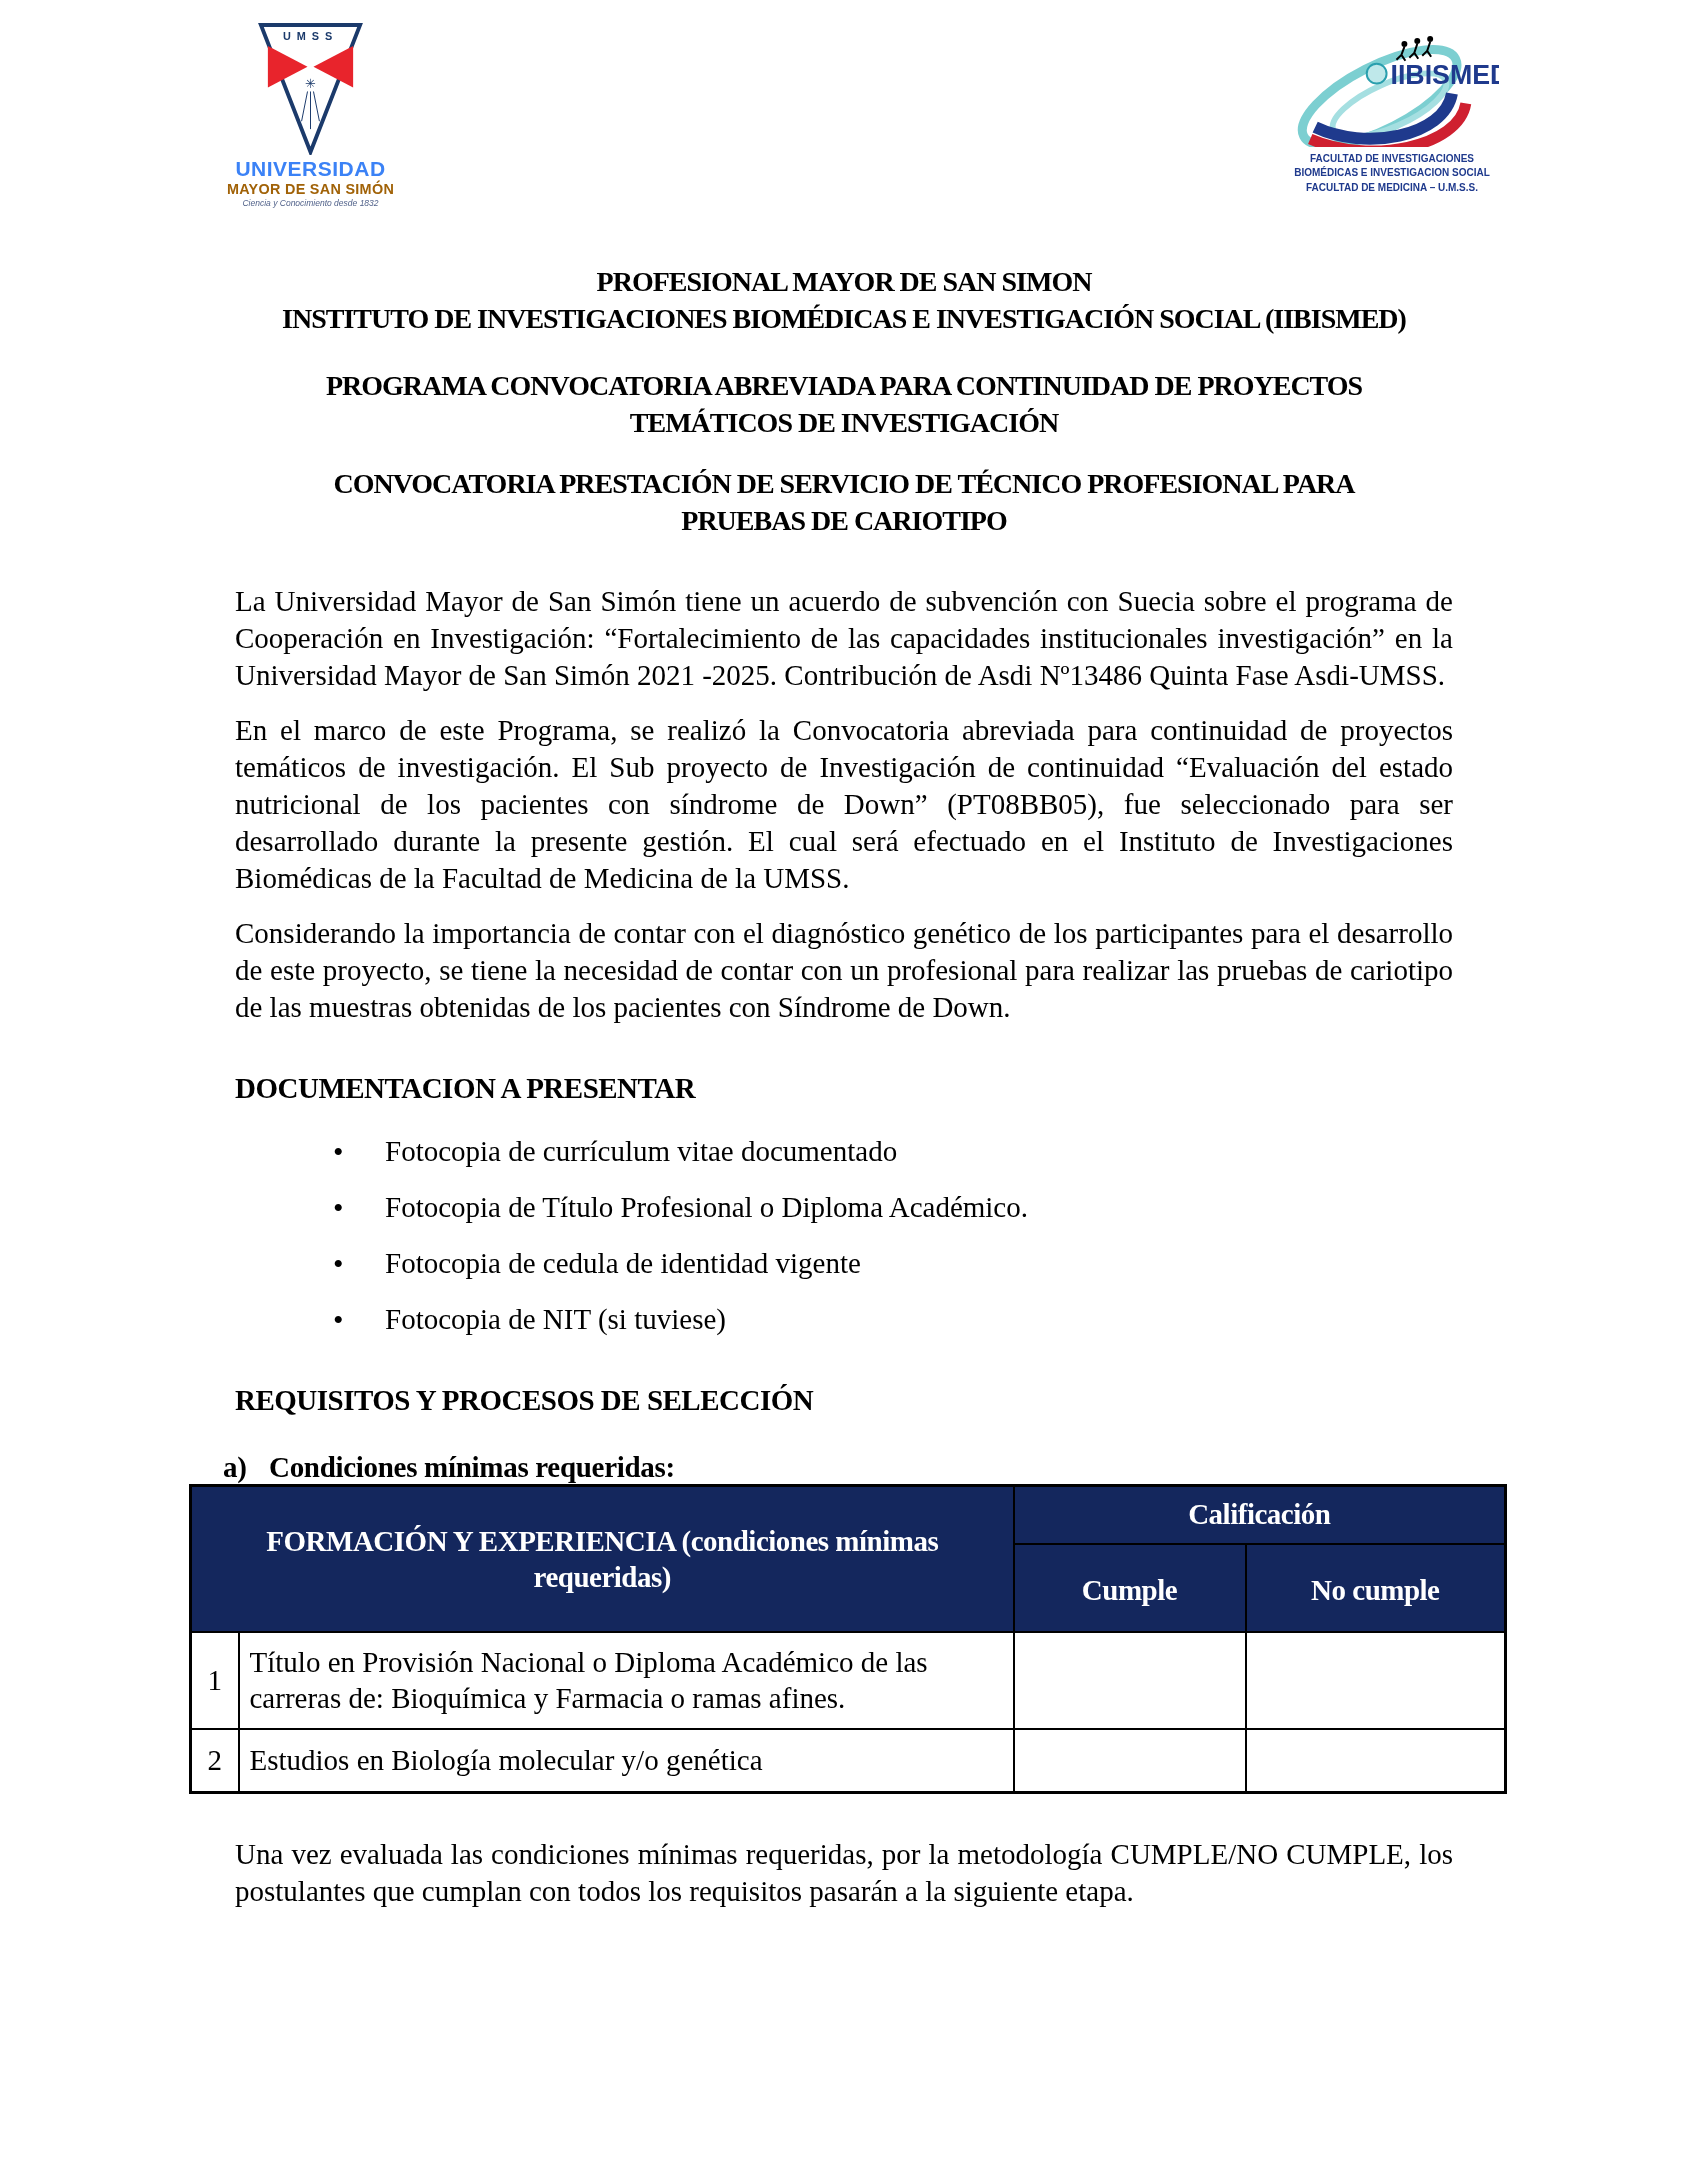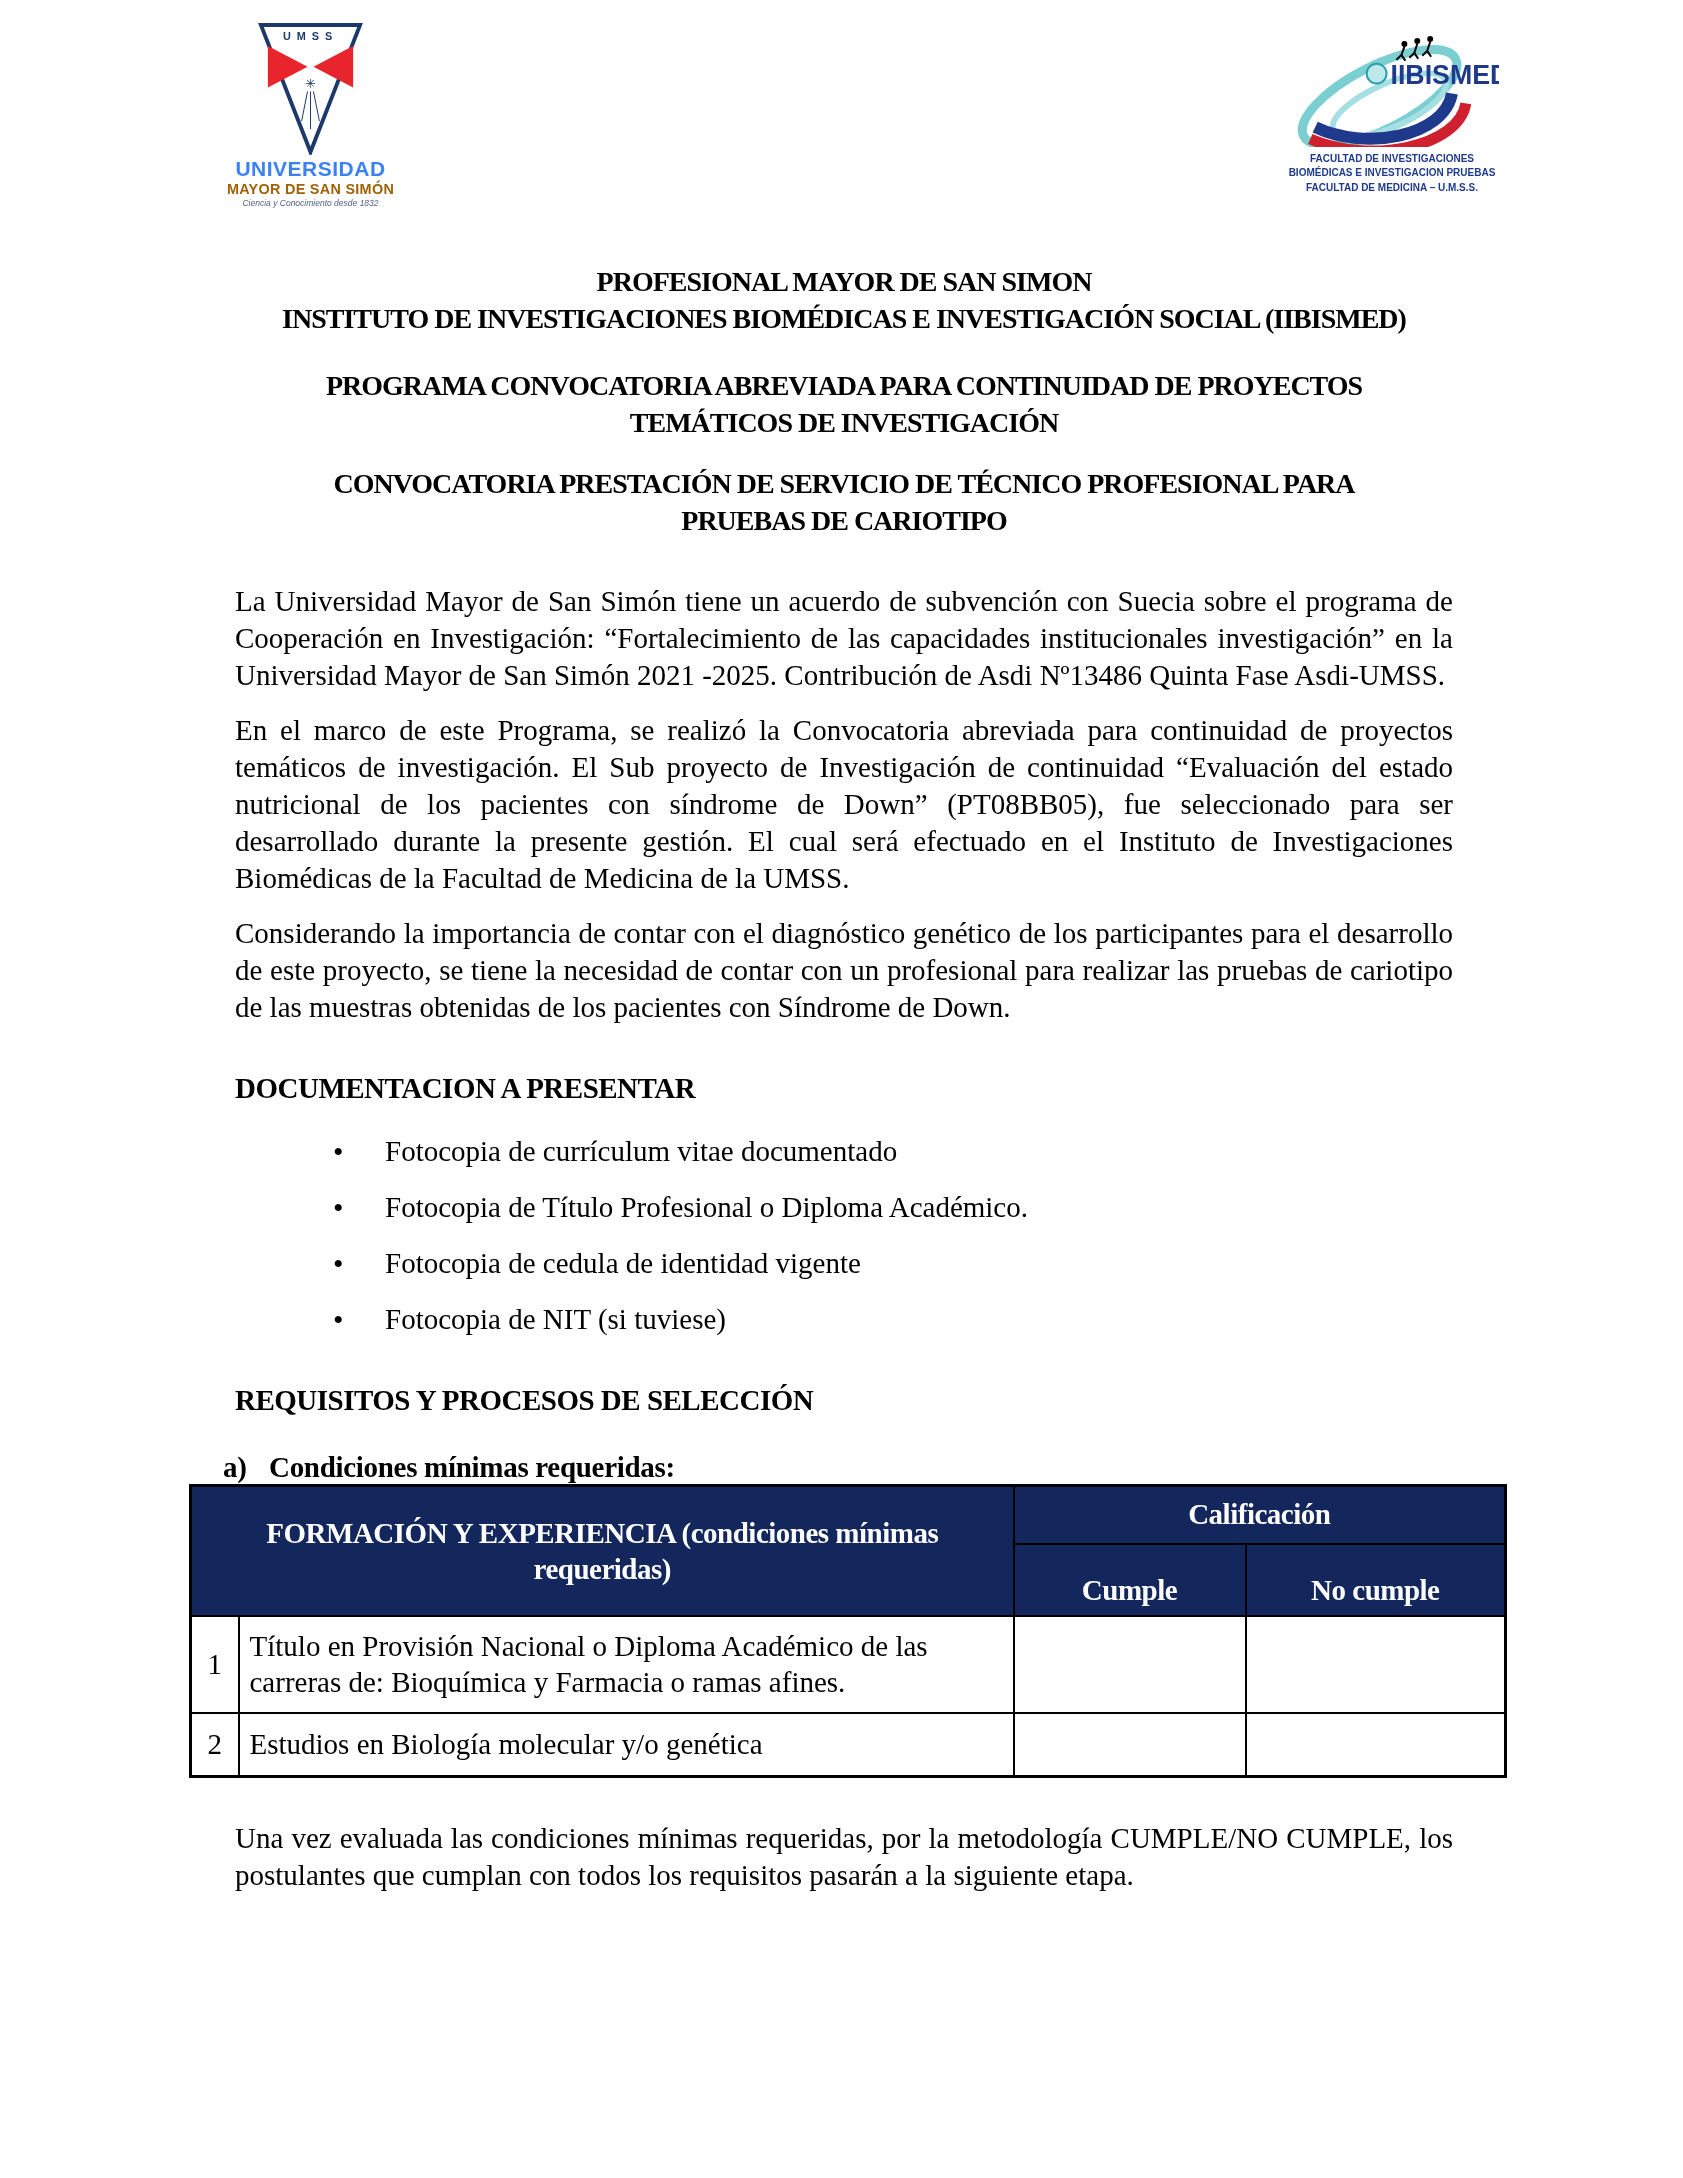--- a/index.html
+++ b/index.html
@@ -119,23 +119,23 @@
   .th-calif {
     font-size: 29px;
     text-align: center;
     height: 58px;
     vertical-align: middle;
     letter-spacing: -0.5px;
   }
   .th-sub {
     font-size: 29px;
     text-align: center;
-    height: 72px;
+    height: 88px;
     vertical-align: bottom;
-    padding-bottom: 8px;
+    padding-bottom: 24px;
     letter-spacing: -0.5px;
   }
   td.num-cell {
     text-align: center;
     vertical-align: middle;
     font-size: 29px;
   }
   td.req-cell {
     font-size: 29px;
     line-height: 36px;
@@ -190,21 +190,21 @@
         <g stroke="#000" stroke-width="2" fill="none">
           <circle cx="120" cy="8" r="3" fill="#000" stroke="none"></circle>
           <path d="M120,11 L117,19 M117,19 L112,24 M117,19 L121,25"></path>
           <circle cx="133" cy="5" r="3" fill="#000" stroke="none"></circle>
           <path d="M133,8 L130,17 M130,17 L125,22 M130,17 L134,23"></path>
           <circle cx="146" cy="3" r="3" fill="#000" stroke="none"></circle>
           <path d="M146,6 L143,15 M143,15 L138,20 M143,15 L147,21"></path>
         </g>
       </svg>
       <div class="iibismed-sub">FACULTAD DE INVESTIGACIONES</div>
-      <div class="iibismed-sub">BIOMÉDICAS E INVESTIGACION PRUEBAS</div>
+      <div class="iibismed-sub">BIOMÉDICAS E INVESTIGACION SOCIAL</div>
       <div class="iibismed-sub">FACULTAD DE MEDICINA – U.M.S.S.</div>
     </div>
   </div>
 
   <div class="content">
 
     <div class="title-block">
       <div class="title-line">PROFESIONAL MAYOR DE SAN SIMON</div>
       <div class="title-line">INSTITUTO DE INVESTIGACIONES BIOMÉDICAS E INVESTIGACIÓN SOCIAL (IIBISMED)</div>
     </div>

